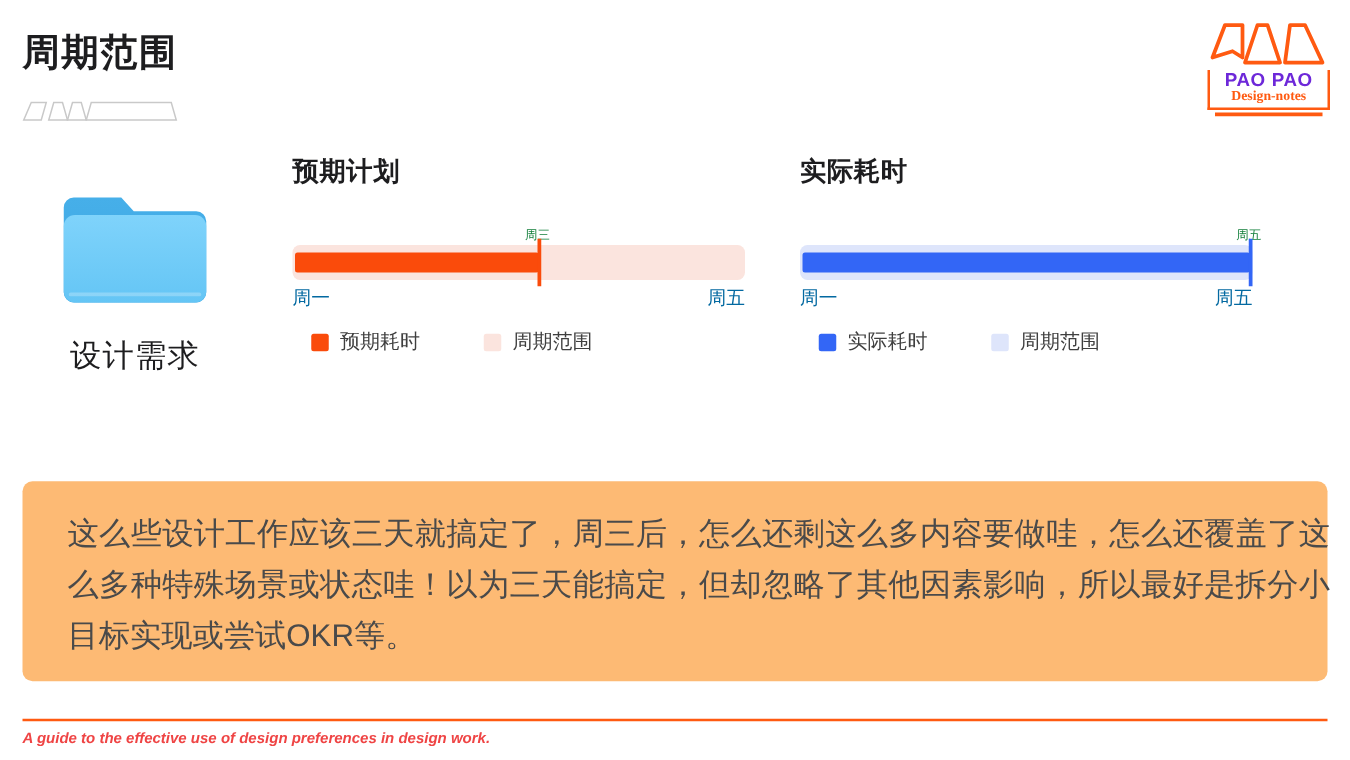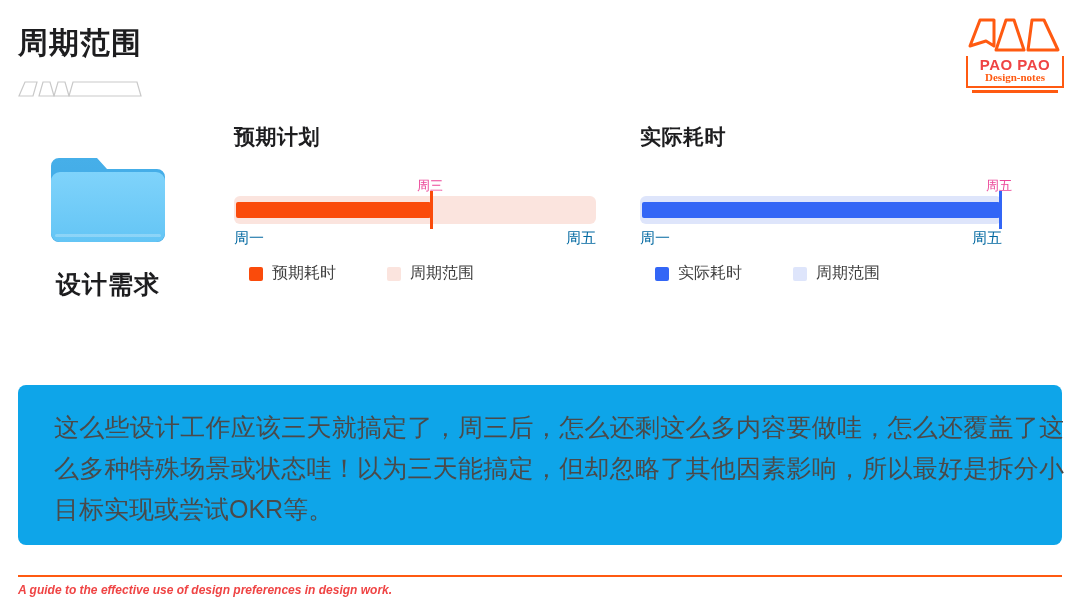--- a/index.html
+++ b/index.html
@@ -48,21 +48,21 @@
   .logo-text-box {
     margin-top: -2px;
     border: 2px solid #FF5A11;
     border-top: none;
     padding: 1px 3px 2px 3px;
     line-height: 1.02;
   }
   .logo-line1 {
     font-size: 15px;
     font-weight: bold;
-    color: #ef4444;
+    color: #6d28d9;
     letter-spacing: 0.5px;
     font-family: "Liberation Sans", sans-serif;
   }
   .logo-line2 {
     font-size: 11px;
     font-weight: bold;
     color: #FF5A11;
     letter-spacing: 0px;
     font-family: Liberation Serif, serif;
   }
@@ -83,21 +83,21 @@
   }
   .folder-icon {
     width: 122px;
     height: 98px;
     margin: 0 auto;
     display: block;
   }
   .folder-label {
     margin-top: 20px;
     font-size: 25px;
-    font-weight: bold;
+    font-weight: normal;
     color: #1d1d1f;
     letter-spacing: 1px;
   }
 
   
   .chart {
     position: absolute;
     top: 123px;
   }
   .chart-left  { left: 234px;  width: 362px; }
@@ -110,22 +110,22 @@
     letter-spacing: 0.5px;
     margin: 0 0 22px 0;
   }
   .marker-row {
     position: relative;
     height: 22px;
   }
   .marker-label {
     position: absolute;
     transform: translateX(-50%);
-    font-size: 13px;
-    color: #ec4899;
+    font-size: 10px;
+    color: #15803d;
     white-space: nowrap;
     bottom: 0;
   }
   .track-wrap {
     position: relative;
     height: 30px;
   }
   .track {
     position: absolute;
     left: 0;
@@ -185,21 +185,21 @@
     white-space: nowrap;
   }
 
   
   .note-box {
     position: absolute;
     left: 18px;
     top: 385px;
     width: 1044px;
     height: 160px;
-    background: #0ea5e9;
+    background: #fdba74;
     border-radius: 8px;
     box-sizing: border-box;
   }
   .note-text {
     position: absolute;
     left: 36px;
     top: 22px;
     width: 1010px;
     font-size: 25px;
     line-height: 41px;

